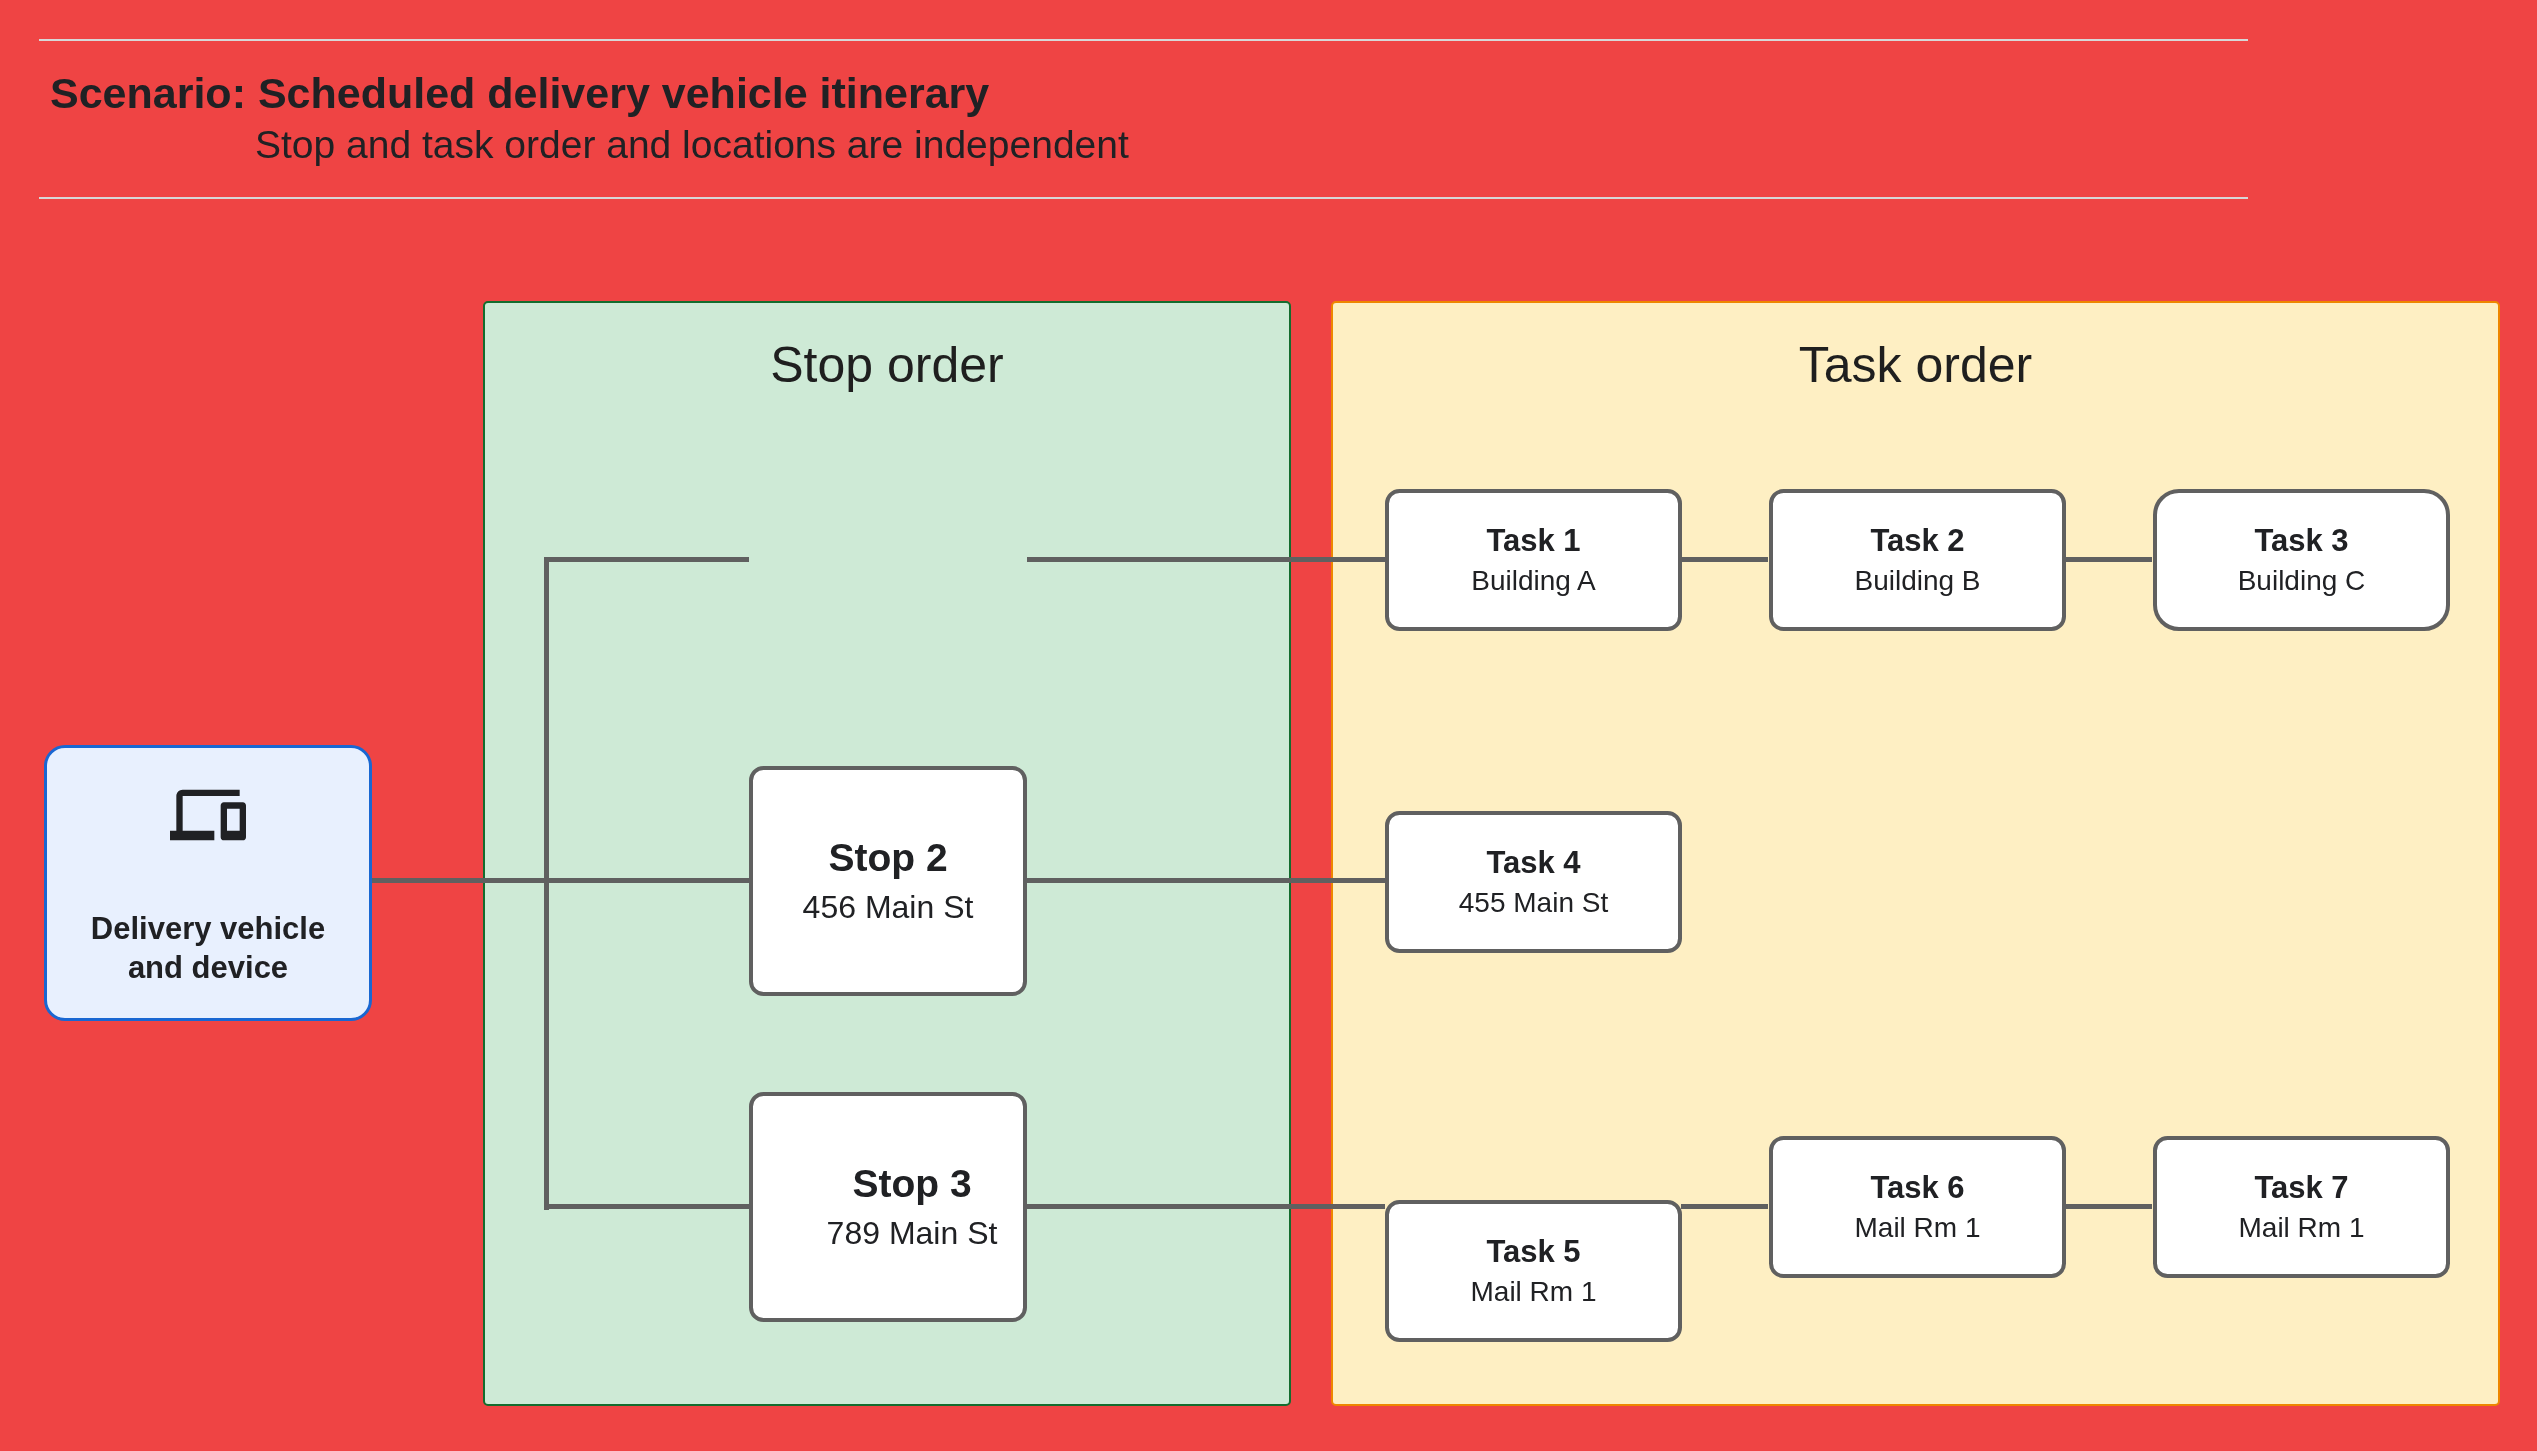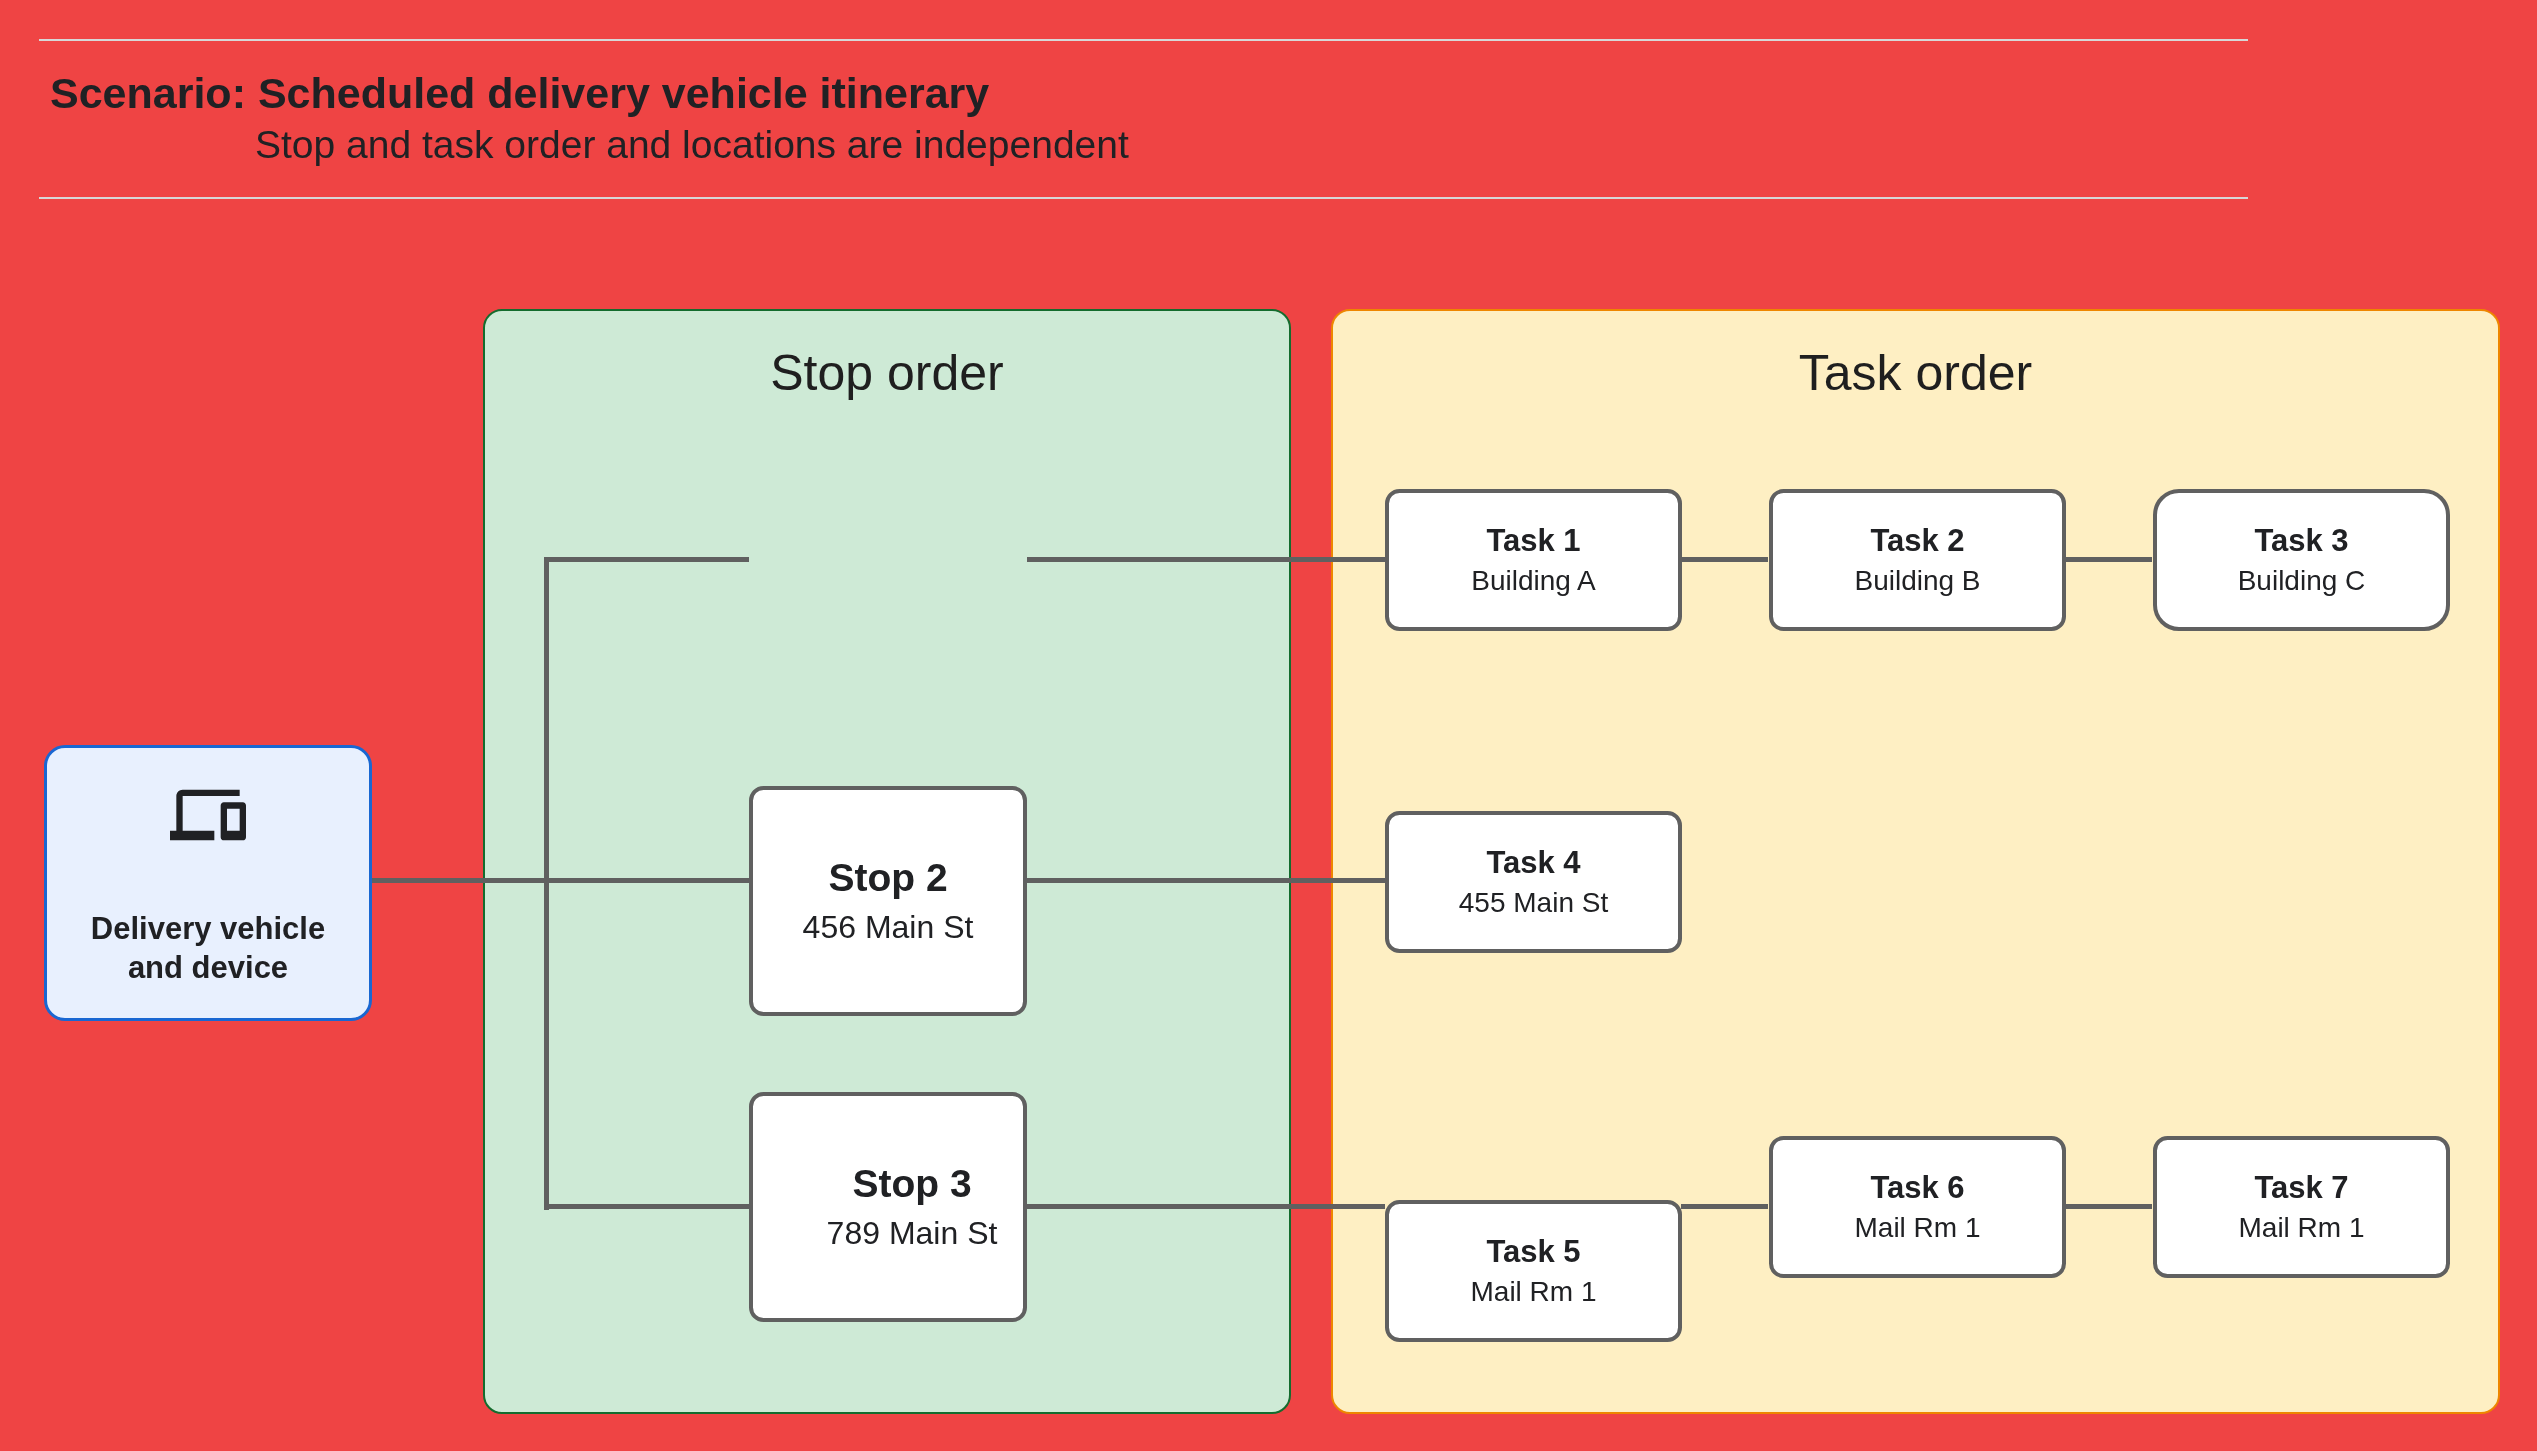--- a/index.html
+++ b/index.html
@@ -10,21 +10,21 @@
     font-family:"Liberation Sans","DejaVu Sans",sans-serif;
     color:#202124;
     overflow:hidden;
   }
   .hairline{position:absolute;height:1.9px;background:#d7d7d7;}
   #hairline-top{left:39px;top:39px;width:2209px;}
   #hairline-bottom{left:39px;top:197px;width:2209px;}
   #page-title{position:absolute;left:50px;top:70px;font-size:43px;font-weight:700;line-height:47px;white-space:nowrap;}
   #page-subtitle{position:absolute;left:255px;top:122px;font-size:39px;font-weight:400;line-height:45px;white-space:nowrap;}
 
-  .panel{position:absolute;top:309px;height:1105px;border-radius:19px;box-sizing:border-box;}
+  .panel{position:absolute;top:301px;height:1105px;border-radius:5px;box-sizing:border-box;}
   #stop-panel{left:483px;width:808px;background:var(--stop-fill);border:2.9px solid var(--stop-border);}
   #task-panel{left:1331px;width:1169px;background:var(--task-fill);border:2.9px solid var(--task-border);padding-left:20px;}
   .panel-title{position:absolute;top:33px;left:0;width:100%;text-align:center;font-size:50px;font-weight:400;color:#1f1f1f;}
 
   .connector{position:absolute;background:var(--line);}
   .h-line{height:4.8px;}
   .v-line{width:4.8px;}
 
   .node{
     position:absolute;background:#ffffff;
@@ -79,21 +79,21 @@
   <div class="connector h-line" style="left:1681px;top:1204px;width:87px;"></div>
   <div class="connector h-line" style="left:2065px;top:1204px;width:87px;"></div>
 
   <div id="vehicle-node">
     <svg id="devices-icon-svg" width="76" height="76" viewBox="0 0 24 24" fill="#202124" aria-hidden="true">
       <path d="M4 6h18V4H4c-1.1 0-2 .9-2 2v11H0v3h14v-3H4V6zm19 2h-6c-.55 0-1 .45-1 1v10c0 .55.45 1 1 1h6c.55 0 1-.45 1-1V9c0-.55-.45-1-1-1zm-1 9h-4v-7h4v7z"></path>
     </svg>
     <div id="vehicle-label">Delivery vehicle and device</div>
   </div>
 
-  <div class="node stop-node" style="top:766px;margin-top:20px;">
+  <div class="node stop-node" style="top:766px;">
     <div class="stop-name">Stop 2</div>
     <div class="stop-address">456 Main St</div>
   </div>
   <div class="node stop-node" style="top:1092px;padding-left:48px;">
     <div class="stop-name">Stop 3</div>
     <div class="stop-address">789 Main St</div>
   </div>
 
   <div class="node task-node" style="left:1385px;top:489px;">
     <div class="task-name">Task 1</div>

